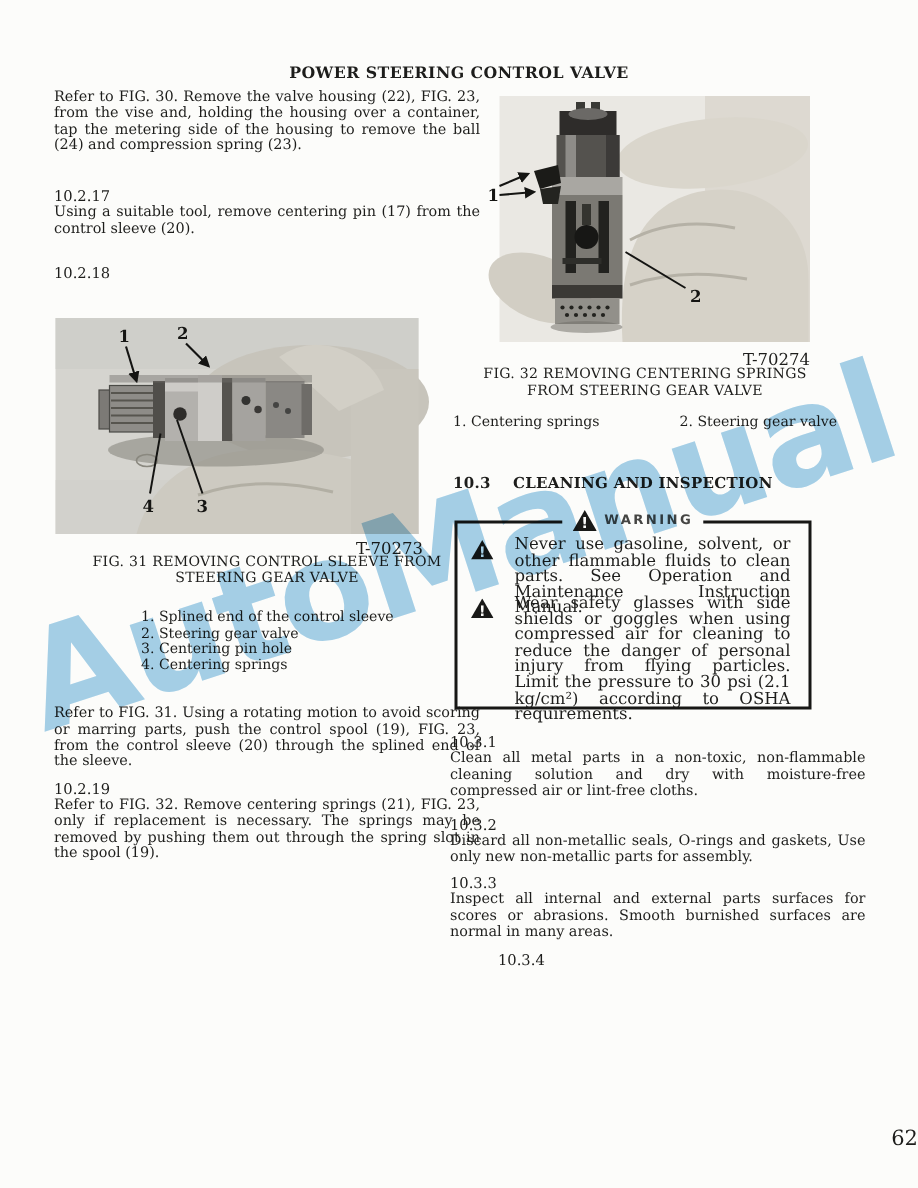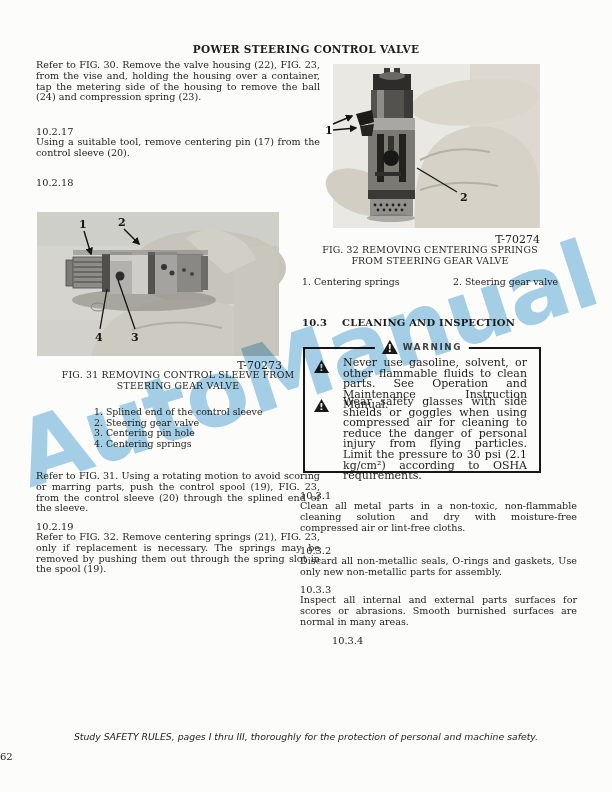--- a/index.html
+++ b/index.html
@@ -28,21 +28,21 @@
   .warning-title {
     font-family:"DejaVu Sans", sans-serif; font-size:8.8px; letter-spacing:1.6px;
     color:#454543; font-weight:bold;
   }
   .warn-item-text { position:absolute; left:38px; width:184px; font-size:11px; line-height:10.6px; text-align:justify; }
   .warn-tri { position:absolute; left:9px; }
   .footer-note {
     width:612px; text-align:center; font-family:"DejaVu Sans", sans-serif;
     font-style:italic; font-size:9.3px; color:#222;
   }
-  .page-num { width:612px; text-align:left; font-size:10px; }
+  .page-num { width:612px; text-align:right; font-size:14px; }
   .watermark {
     position:absolute; left:50%; top:365px;
     transform:translate(-50%,-50%) rotate(-18deg);
     font-family:"DejaVu Sans", sans-serif; font-weight:bold;
     font-size:92px; letter-spacing:-2px; white-space:nowrap;
     color:#9ecde9; mix-blend-mode:multiply; opacity:.92;
     pointer-events:none; z-index:20;
   }
   svg text.co { font-family:"DejaVu Serif", serif; font-weight:bold; font-size:11px; fill:#151513; }
 </style>
@@ -220,17 +220,16 @@
   <p class="abs body-text" style="left:300px; top:501px; width:277px;">Clean all metal parts in a non-toxic, non-flammable cleaning solution and dry with moisture-free compressed air or lint-free cloths.</p>
 
   <div class="abs sec-num" style="left:300px; top:545px;">10.3.2</div>
   <p class="abs body-text" style="left:300px; top:556px; width:277px;">Discard all non-metallic seals, O-rings and gaskets, Use only new non-metallic parts for assembly.</p>
 
   <div class="abs sec-num" style="left:300px; top:584px;">10.3.3</div>
   <p class="abs body-text" style="left:300px; top:595px; width:277px;">Inspect all internal and external parts surfaces for scores or abrasions. Smooth burnished surfaces are normal in many areas.</p>
 
   <div class="abs sec-num" style="left:300px; top:635px;margin-left:32px;">10.3.4</div>
 
-  <div class="abs footer-note" style="top:731px;">Study SAFETY RULES, pages I thru III, thoroughly for the protection of personal and machine safety.</div>
   <div class="abs page-num" style="top:751px;">62</div>
 
   <div class="watermark">AutoManual</div>
 </div>
 
 </body></html>

